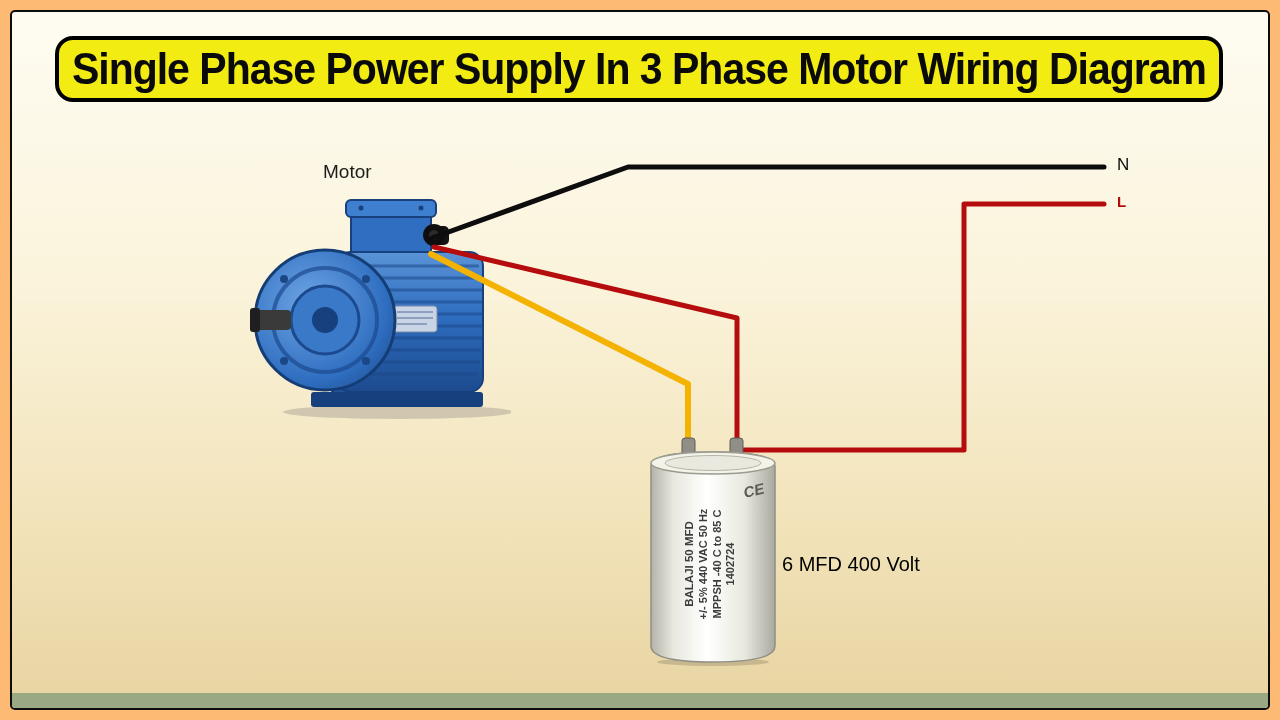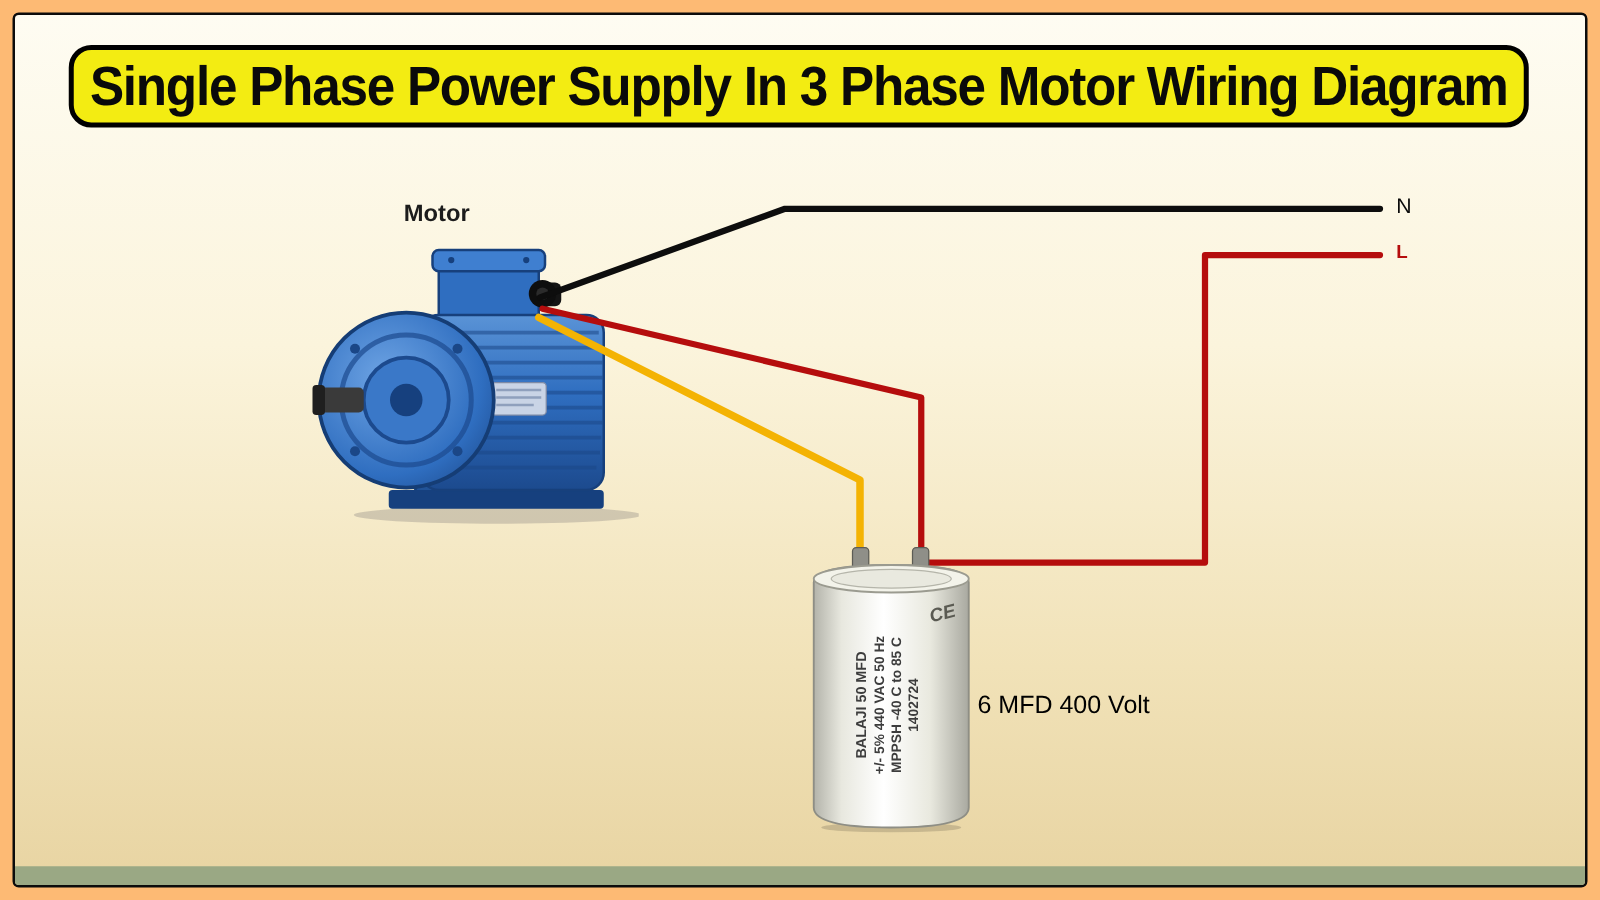--- a/index.html
+++ b/index.html
@@ -19,21 +19,21 @@
   .banner {
     position:absolute; left:55px; top:36px; width:1168px; height:66px;
     background:#f3ec12; border:4px solid #000; border-radius:18px;
     display:flex; align-items:center; justify-content:center;
   }
   .banner-title {
     font-size:41px; font-weight:700; letter-spacing:-1px; color:#0a0a0a;
     white-space:nowrap; transform:scaleY(1.08);
   }
 
-  .motor-label { position:absolute; left:323px; top:161px; font-size:19px; color:#1c1c1c;font-weight:bold; }
+  .motor-label { position:absolute; left:323px; top:161px; font-size:19px; color:#1c1c1c; }
 
   .motor-svg { position:absolute; left:243px; top:188px; }
   .overlay { position:absolute; inset:0; pointer-events:none; }
   .cap-svg { position:absolute; left:648px; top:436px; }
 
   .label-n { position:absolute; left:1117px; top:155px; font-size:17px; color:#0a0a0a; }
   .label-l { position:absolute; left:1117px; top:193px; font-size:15px; font-weight:700; color:#b50d0d; }
   .cap-value { position:absolute; left:782px; top:553px; font-size:20px; color:#000; }
 
   .cap-print { font-weight:700; fill:#3c3c3c; font-family:"Liberation Sans",sans-serif; }

